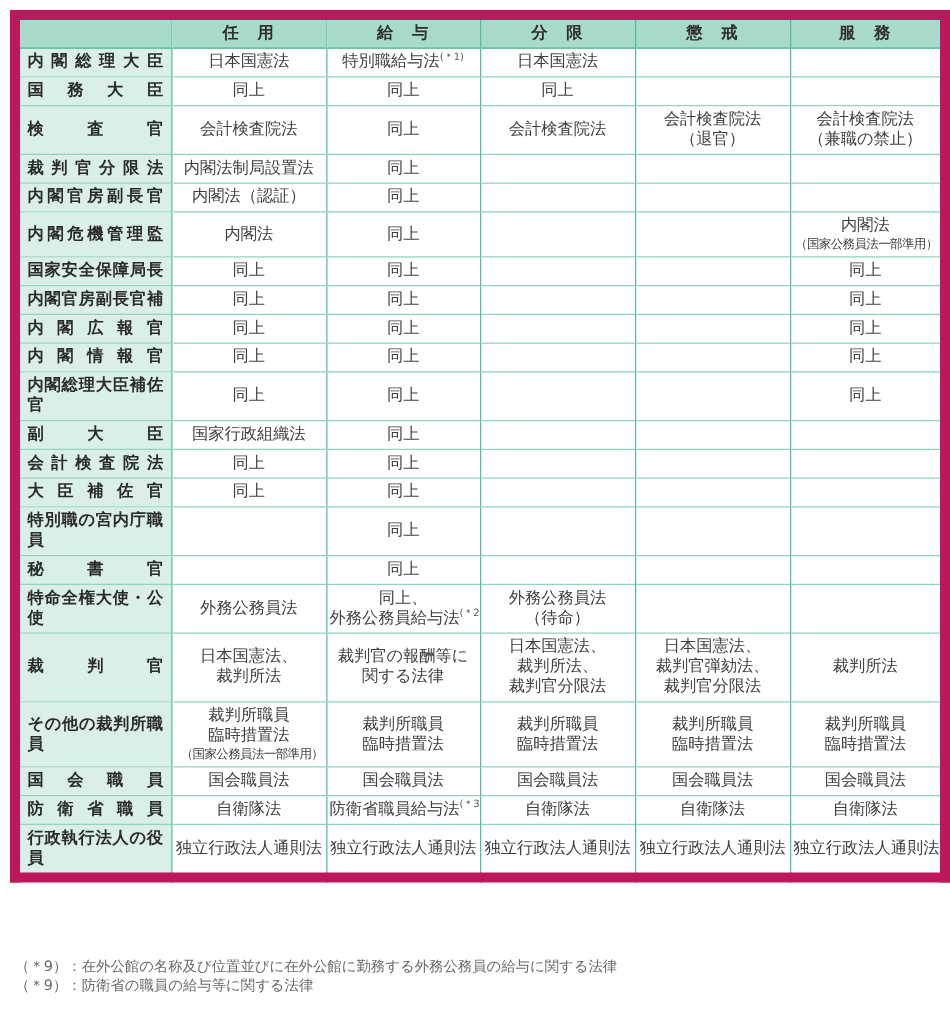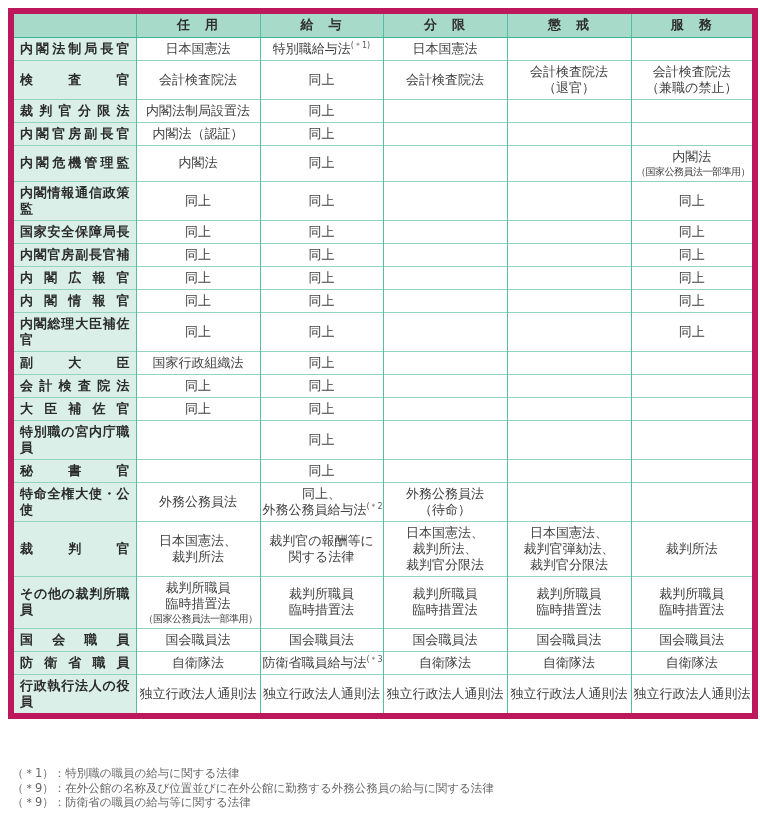--- a/index.html
+++ b/index.html
@@ -9,21 +9,21 @@
     font-family: "DejaVu Sans", "Liberation Sans", sans-serif;
     overflow: hidden;
   }
   .page { position: relative; width: 760px; height: 815px; }
 
   .law-table {
     position: absolute; left: 8px; top: 8px;
     width: 744px;
     border-collapse: collapse;
     table-layout: fixed;
-    border: 6px solid #be185d;
+    border: 8px solid #be185d;
   }
   .law-table th, .law-table td {
     border-left: 1px solid #54bca2;
     border-top: 1px solid #93d4c1;
     font-size: 13px;
     line-height: 16px;
     color: #404040;
     vertical-align: middle;
     padding: 3px 2px;
     overflow: hidden;
@@ -83,29 +83,43 @@
         <th style="background:#a8dac9;"></th>
         <th>任　用</th>
         <th>給　与</th>
         <th>分　限</th>
         <th>懲　戒</th>
         <th>服　務</th>
       </tr>
     </thead>
     <tbody>
         <tr>
-          <th>内閣法制局長官</th>
+          <th>内閣総理大臣</th>
           <td>
             <div class="line">日本国憲法</div>
           </td>
           <td>
             <div class="line"><span>特別職給与法</span><sup>(＊1)</sup></div>
           </td>
           <td>
             <div class="line">日本国憲法</div>
+          </td>
+          <td></td>
+          <td></td>
+        </tr>
+        <tr>
+          <th>国務大臣</th>
+          <td>
+            <div class="line">同上</div>
+          </td>
+          <td>
+            <div class="line">同上</div>
+          </td>
+          <td>
+            <div class="line">同上</div>
           </td>
           <td></td>
           <td></td>
         </tr>
         <tr>
           <th>検査官</th>
           <td>
             <div class="line">会計検査院法</div>
           </td>
           <td>
@@ -153,34 +167,20 @@
             <div class="line">内閣法</div>
           </td>
           <td>
             <div class="line">同上</div>
           </td>
           <td></td>
           <td></td>
           <td>
             <div class="line">内閣法</div>
             <div class="line small">（国家公務員法一部準用）</div>
-          </td>
-        </tr>
-        <tr>
-          <th>内閣情報通信政策監</th>
-          <td>
-            <div class="line">同上</div>
-          </td>
-          <td>
-            <div class="line">同上</div>
-          </td>
-          <td></td>
-          <td></td>
-          <td>
-            <div class="line">同上</div>
           </td>
         </tr>
         <tr>
           <th>国家安全保障局長</th>
           <td>
             <div class="line">同上</div>
           </td>
           <td>
             <div class="line">同上</div>
           </td>
@@ -417,18 +417,17 @@
             <div class="line">独立行政法人通則法</div>
           </td>
           <td>
             <div class="line">独立行政法人通則法</div>
           </td>
         </tr>
       </tbody>
   </table>
 
   <div class="footnotes">
-    <div>（＊1）：特別職の職員の給与に関する法律</div>
     <div>（＊9）：在外公館の名称及び位置並びに在外公館に勤務する外務公務員の給与に関する法律</div>
     <div>（＊9）：防衛省の職員の給与等に関する法律</div>
   </div>
 
 </div>
 
 </body></html>

